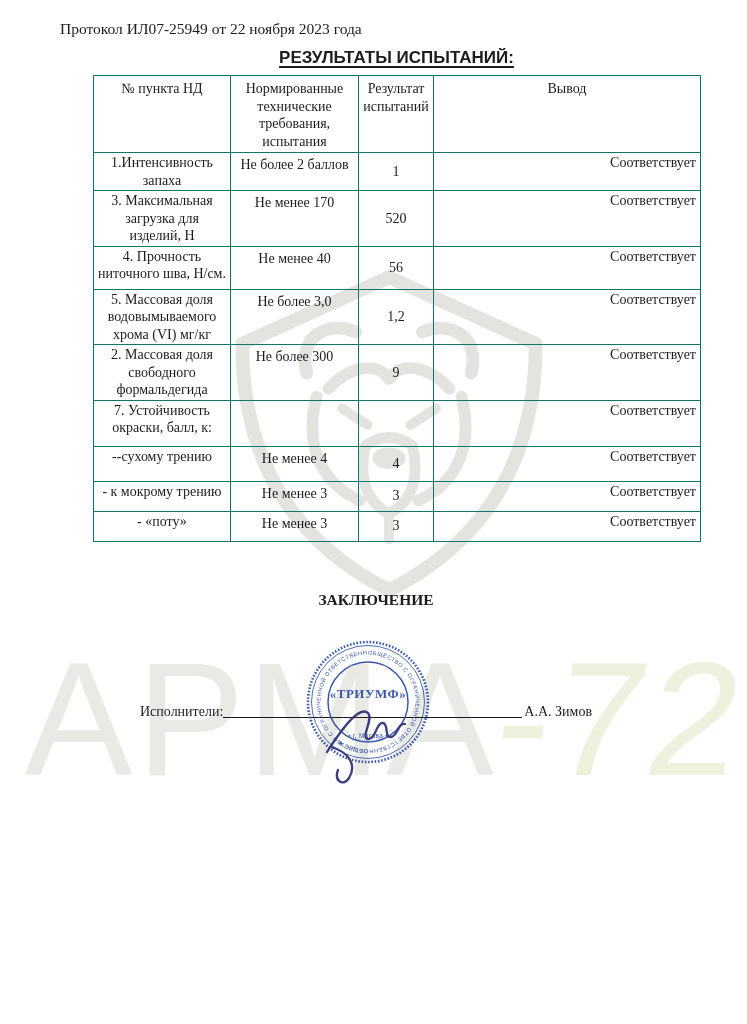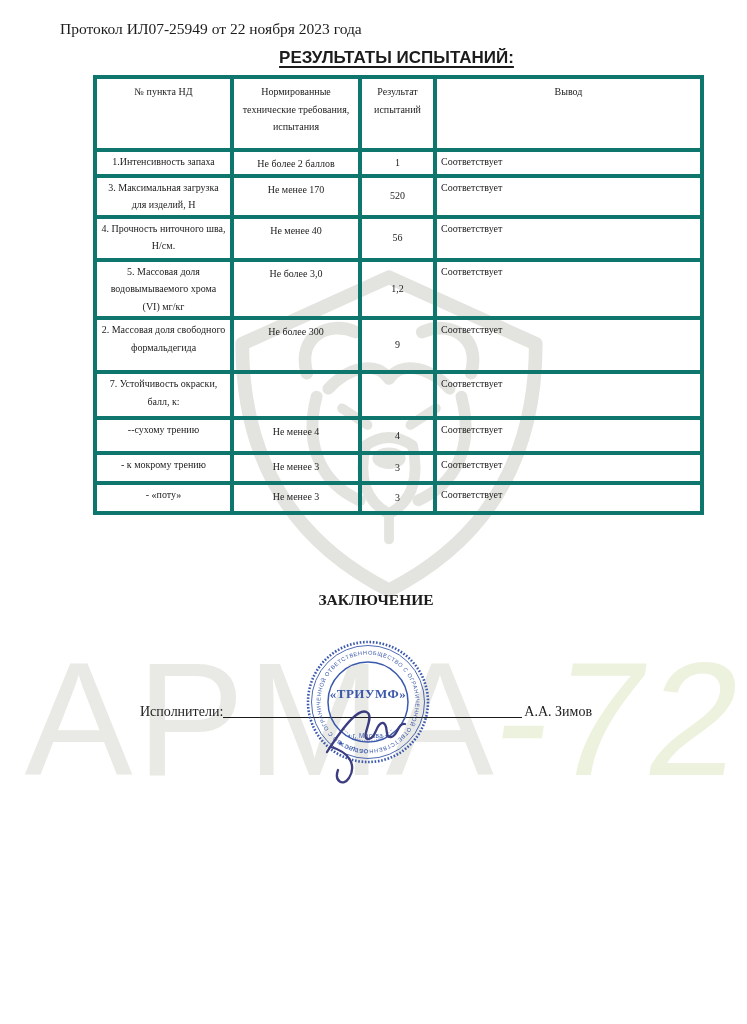--- a/index.html
+++ b/index.html
@@ -18,28 +18,28 @@
 
   
   .protocol-line{position:absolute;top:20px;left:60px;font-size:15.5px;z-index:1;}
   .results-title{position:absolute;top:48px;left:93px;width:607px;text-align:center;z-index:1;
                  font-family:"Liberation Sans", sans-serif;font-weight:bold;font-size:17px;
                  text-decoration:underline;text-underline-offset:3px;text-decoration-thickness:2px;}
 
   
   table.results{position:absolute;top:75px;left:93px;width:607px;z-index:1;
                 border-collapse:collapse;table-layout:fixed;background:transparent;}
-  table.results th, table.results td{border:4px solid #0f766e;font-size:10px;line-height:17.5px;}
+  table.results th, table.results td{border:1px solid #0f766e;font-size:14px;line-height:17.5px;}
   table.results th{font-weight:normal;text-align:center;vertical-align:top;padding:4px 2px 2px;}
   thead tr{height:73px;}
   table.results td{padding:1px 4px;}
   .c-param{text-align:center;vertical-align:top;}
   .c-req{text-align:center;vertical-align:top;padding-top:3px !important;}
   .c-res{text-align:center;vertical-align:middle;}
-  .c-conc{text-align:left;vertical-align:top;}
+  .c-conc{text-align:right;vertical-align:top;}
   tbody tr:nth-child(1){height:21px;} tbody tr:nth-child(2){height:20px;}
   tbody tr:nth-child(3){height:43px;} tbody tr:nth-child(4){height:37px;}
   tbody tr:nth-child(5){height:54px;} tbody tr:nth-child(6){height:46px;}
   tbody tr:nth-child(7){height:35px;} tbody tr:nth-child(8){height:30px;}
   tbody tr:nth-child(9){height:30px;} tbody tr:nth-child(10){height:31px;}
 
   
   .conclusion{position:absolute;top:591px;left:38px;width:676px;z-index:1;}
   .conclusion-title{text-align:center;font-weight:bold;font-size:15.5px;margin:0 0 1px 0;}
   .conclusion-text{font-weight:bold;font-size:15px;line-height:18.5px;margin:0;}

